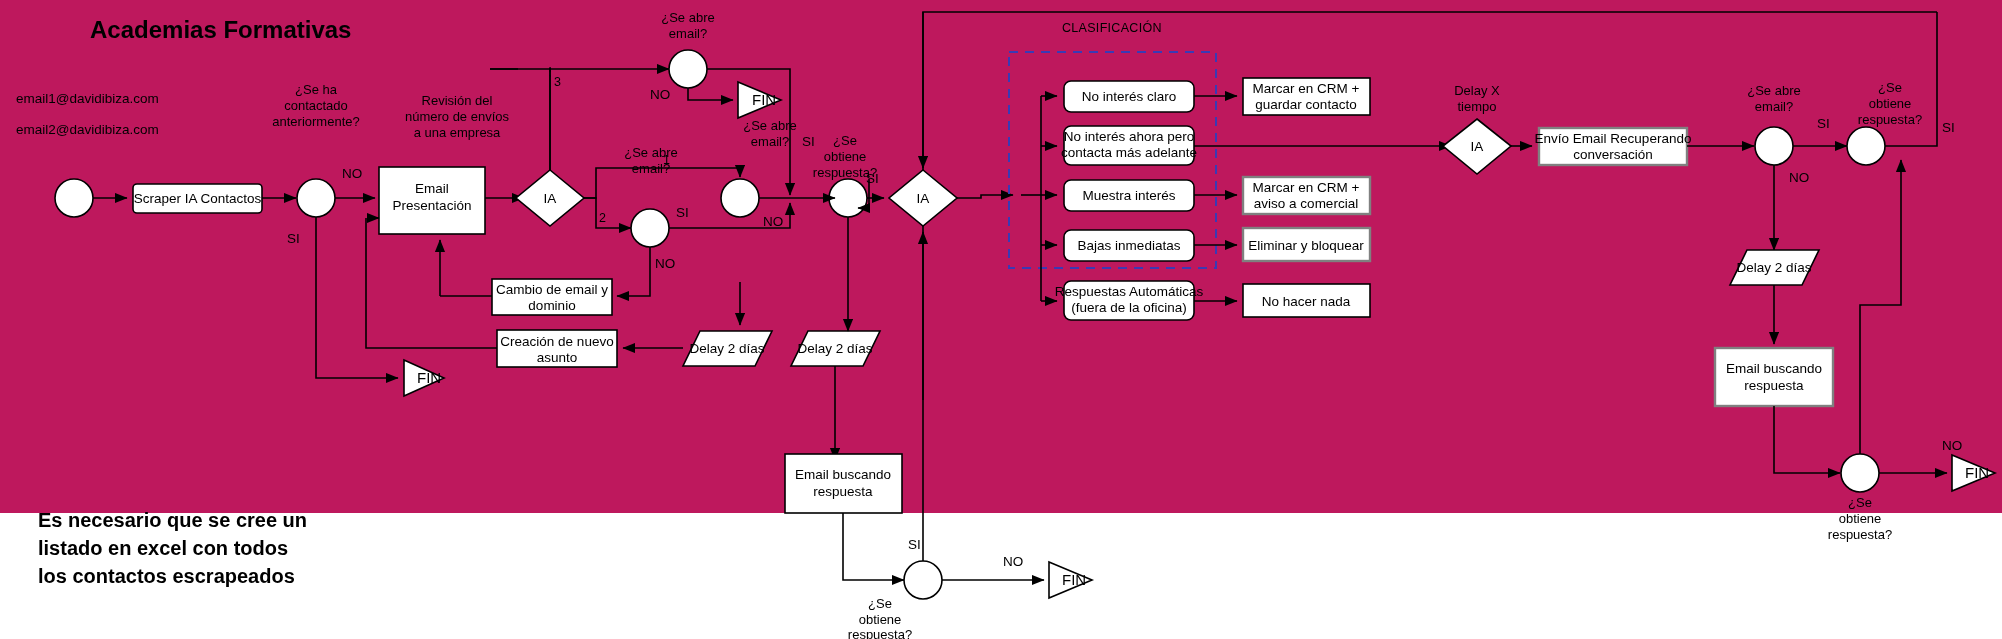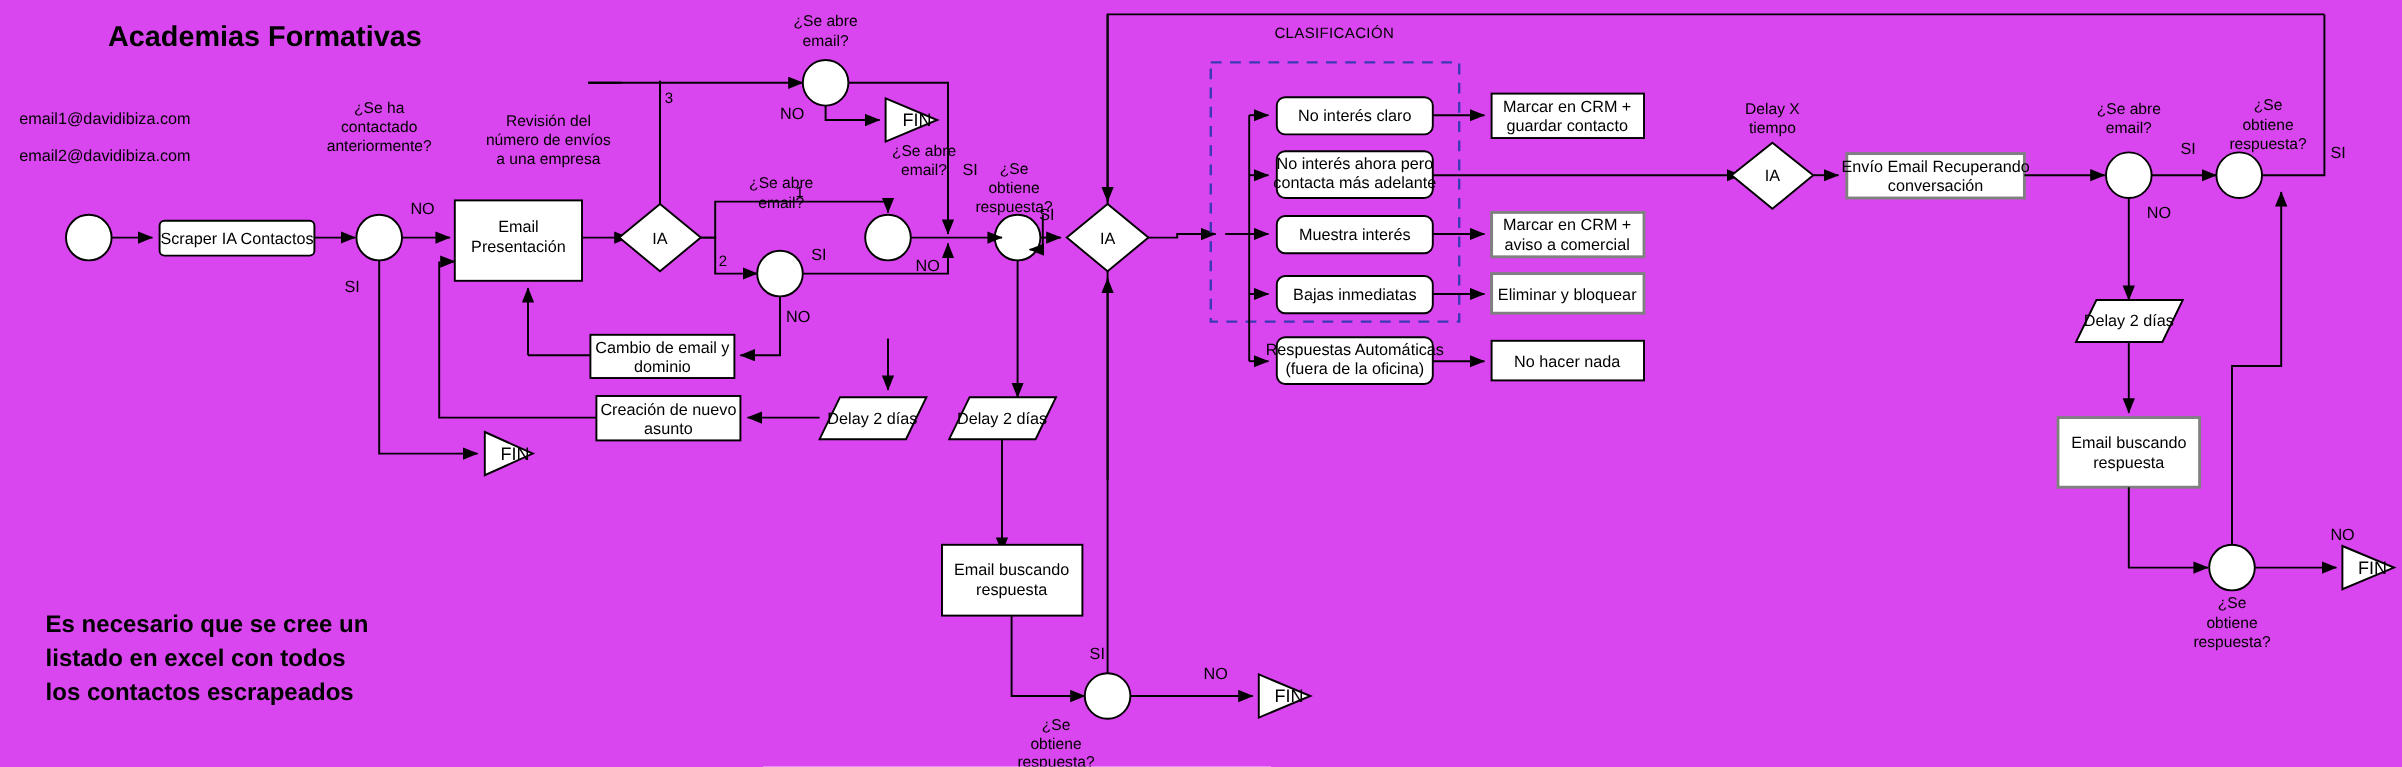--- a/index.html
+++ b/index.html
@@ -1,17 +1,17 @@
 <!DOCTYPE html>
 <html><head>
 <meta charset="utf-8">
 <style>
   html,body{margin:0;padding:0;background:#ffffff;}
   body{width:2002px;height:639px;font-family:"Liberation Sans",sans-serif;overflow:hidden;}
-  #stage{position:relative;width:2002px;height:639px;background:#d946ef;}
+  #stage{position:relative;width:2002px;height:513px;background:#be185d;}
   svg{position:absolute;left:0;top:0;width:2002px;height:639px;}
   .ln{stroke:#000;stroke-width:1.6;fill:none;}
   .shape{fill:#ffffff;stroke:#000;stroke-width:1.6;}
   .shape-gray{fill:#ffffff;stroke:#808080;stroke-width:2.4;}
   .dash{fill:none;stroke:#3a3ab4;stroke-width:2;stroke-dasharray:9 7;}
   text{font-family:"Liberation Sans",sans-serif;fill:#000;}
   .t{font-size:13.5px;}
   .tsm{font-size:13px;}
   .tlbl{font-size:13.5px;}
   .ttitle{font-size:24px;font-weight:bold;}

